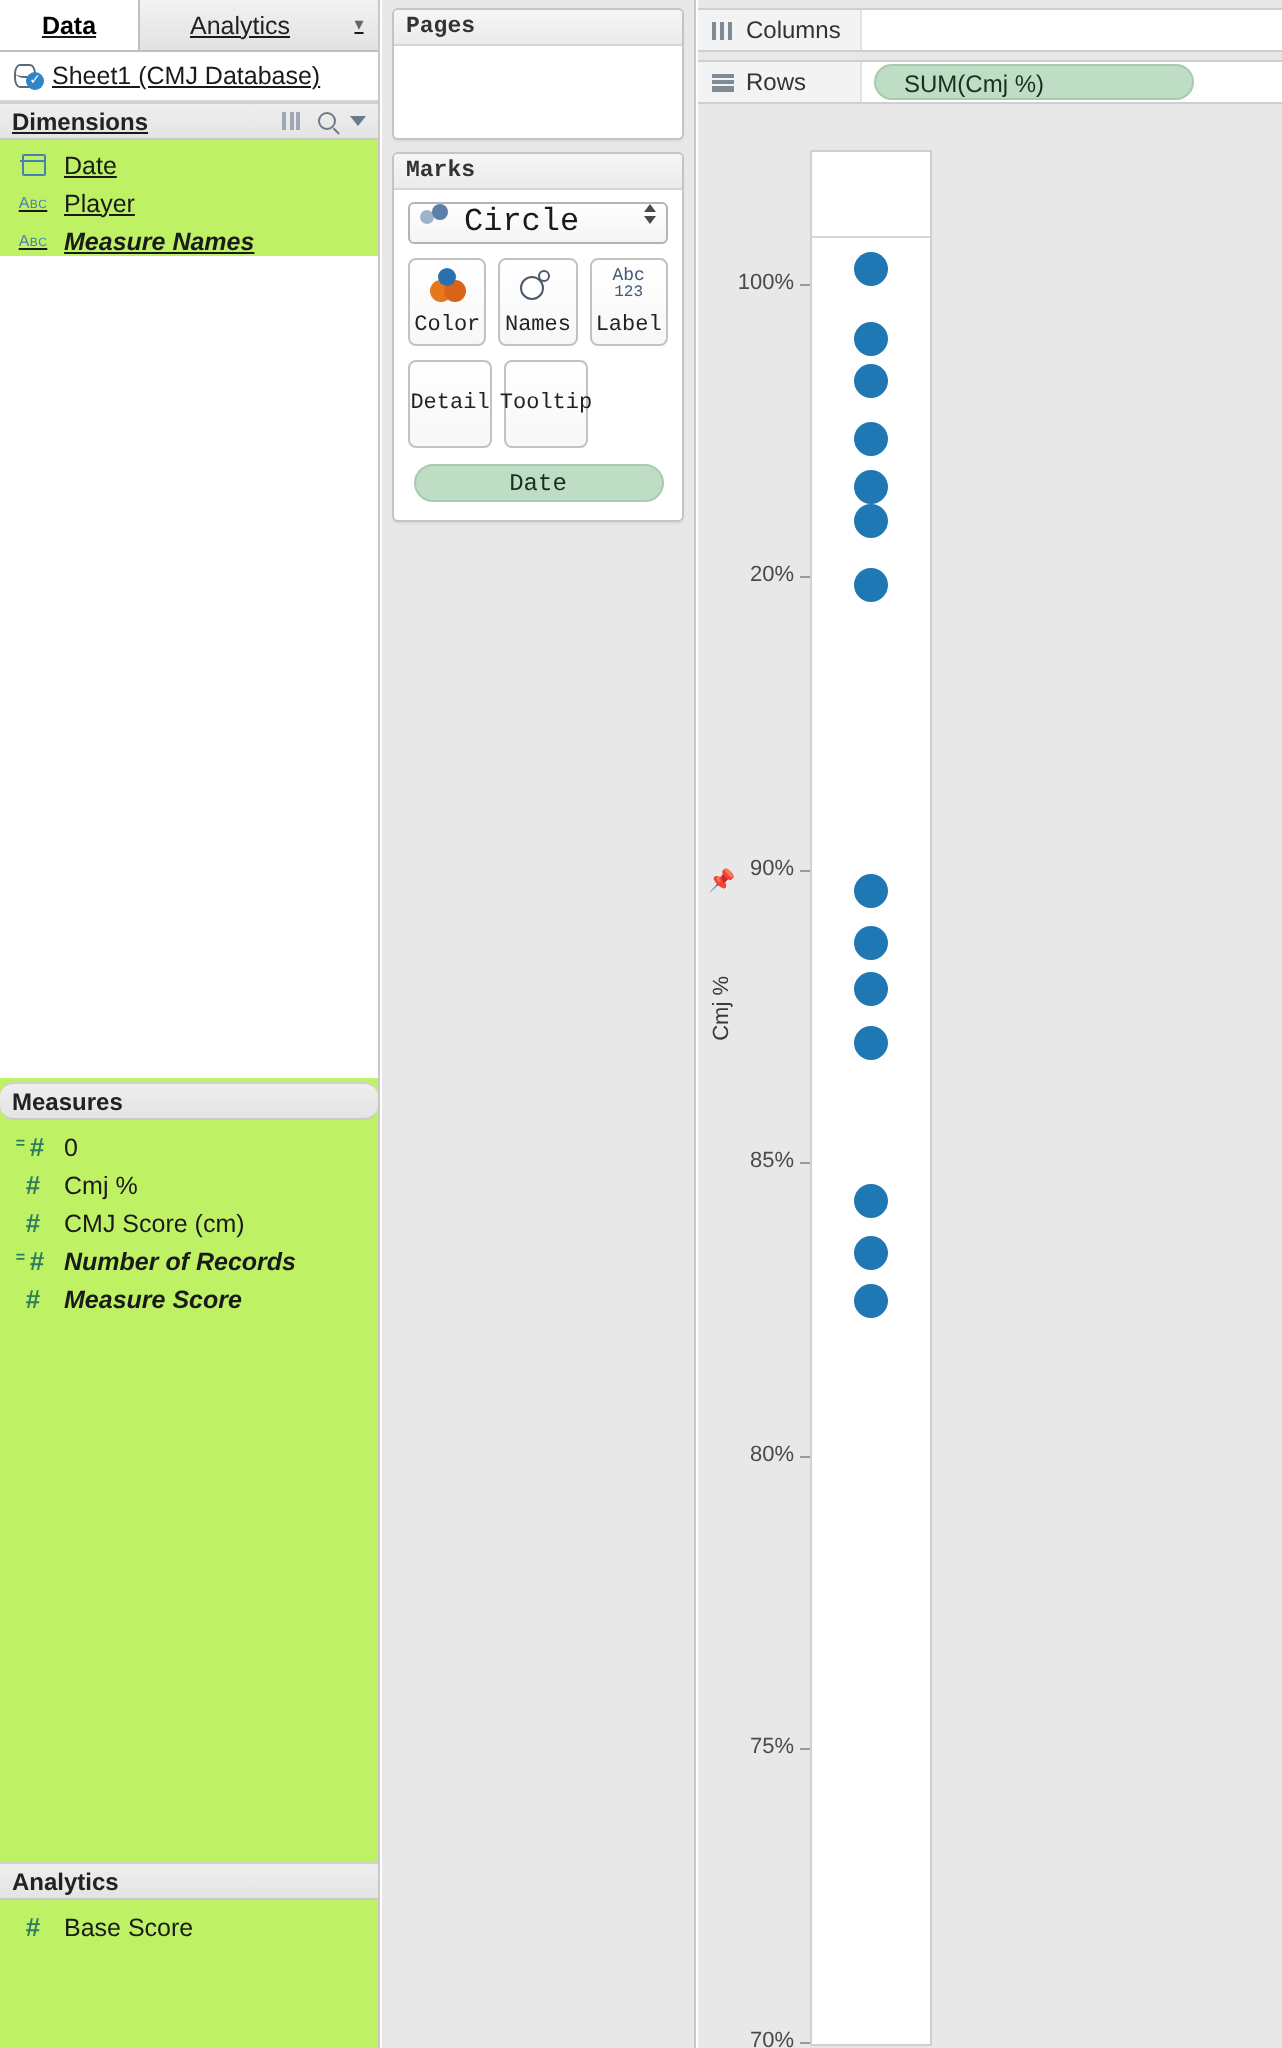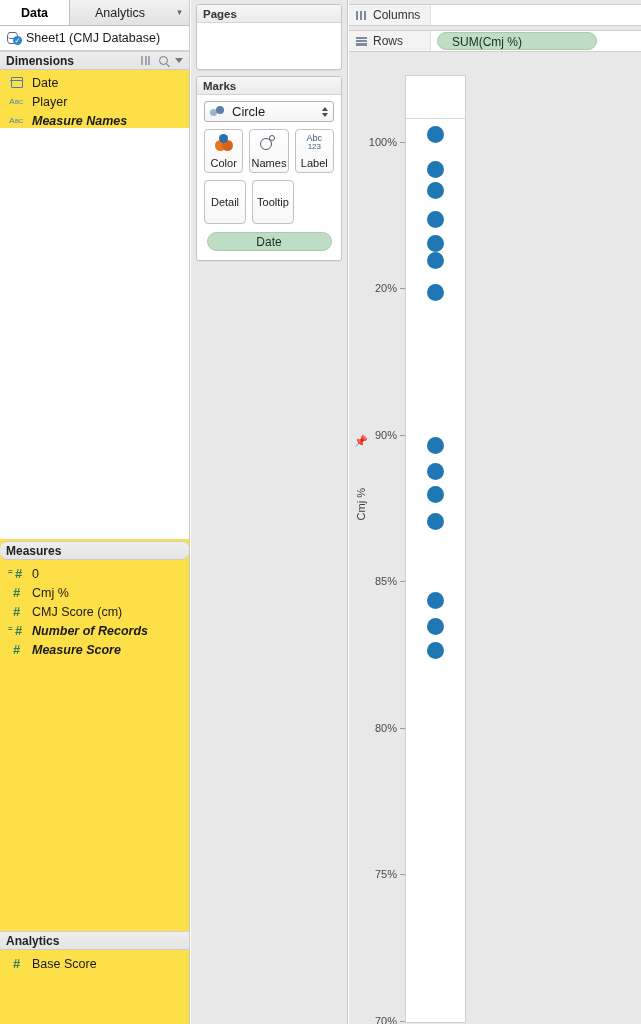--- a/index.html
+++ b/index.html
@@ -11,22 +11,23 @@
     font-size: 12px;
     color: #1a1a1a;
     overflow: hidden;
   }
   #app { position: relative; width: 641px; height: 1024px; }
 
   
   #data-pane {
     position: absolute; left: 0; top: 0;
     width: 190px; height: 1024px;
-    background: #fde047;
+    background: #bef264;
     border-right: 1px solid #c8c8c8;
+    text-decoration: underline;
   }
   .pane-tabs {
     display: flex; height: 26px;
     background: linear-gradient(to bottom,#f2f2f2,#e2e2e2);
     border-bottom: 1px solid #c0c0c0;
     align-items: stretch;
   }
   .pane-tab {
     display: flex; align-items: center; justify-content: center;
     font-size: 12.5px; padding: 0 10px;
@@ -115,20 +116,21 @@
   }
 
   .pane-fill { background:#fff; }
 
   
   #cards-col {
     position: absolute; left: 191px; top: 0;
     width: 157px; height: 1024px;
     background: #e8e8e8;
     border-right: 1px solid #c8c8c8;
+    font-family: Liberation Mono, monospace;
   }
   .card {
     background: #ffffff;
     border: 1px solid #c4c4c4;
     border-radius: 3px;
     margin: 4px 5px 0 5px;
     box-shadow: 0 1px 1px rgba(0,0,0,.05);
   }
   .card-hdr {
     height: 18px; line-height: 18px;
@@ -137,25 +139,25 @@
     background: linear-gradient(to bottom,#f6f6f6,#ebebeb);
     border-bottom: 1px solid #d5d5d5;
     border-radius: 2px 2px 0 0;
   }
   #pages-card .card-body { height: 46px; }
   #filters-card .card-body { height: 46px; }
   #marks-card { margin-top: 6px; }
   #marks-card .card-body { padding: 6px 7px 9px 7px; }
 
   .mark-select {
-    display: flex; align-items: center; gap: 7px;
+    display: flex; align-items: flex-start; gap: 7px;
     height: 21px; padding: 0 5px;
     border: 1px solid #b4b4b4; border-radius: 3px;
     background: linear-gradient(to bottom,#ffffff,#f4f4f4);
-    font-size: 13px;
+    font-size: 16px;
   }
   .mark-select .circles { position: relative; width: 15px; height: 11px; flex:none; }
   .mark-select .circles b {
     position: absolute; border-radius: 50%; display: block;
   }
   .mark-select .circles b:nth-child(1){ width:7px;height:7px;left:0;top:3px;background:#9db4cc; }
   .mark-select .circles b:nth-child(2){ width:8px;height:8px;left:6px;top:0px;background:#5b7fa6; }
   .mark-select .ms-label { flex: 1; }
   .mark-select .stepper { display:flex; flex-direction:column; gap:2px; align-items:center; }
   .mark-select .stepper i {

